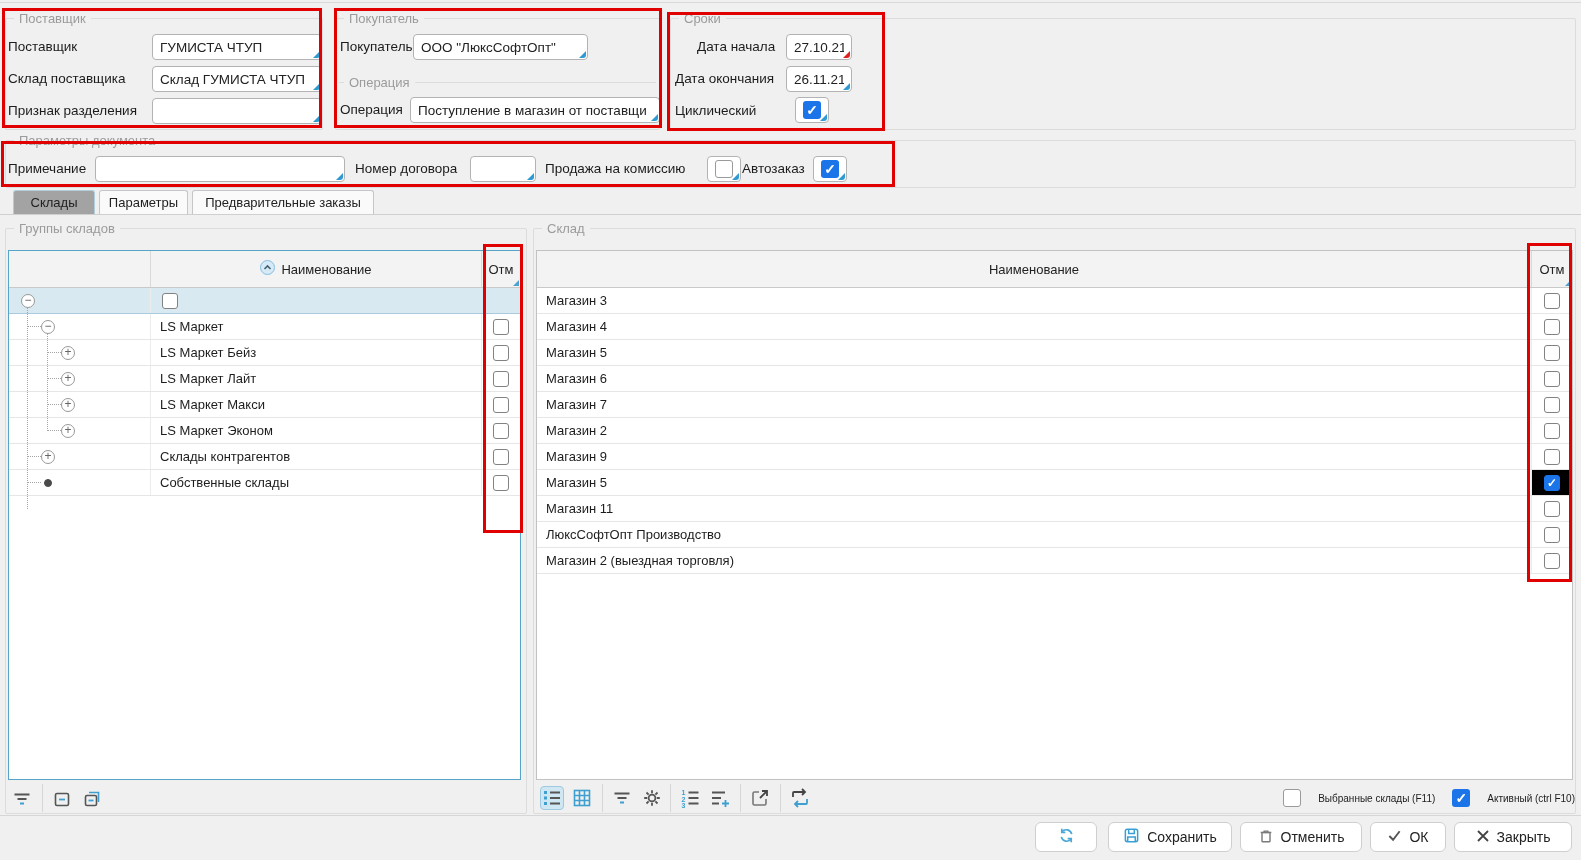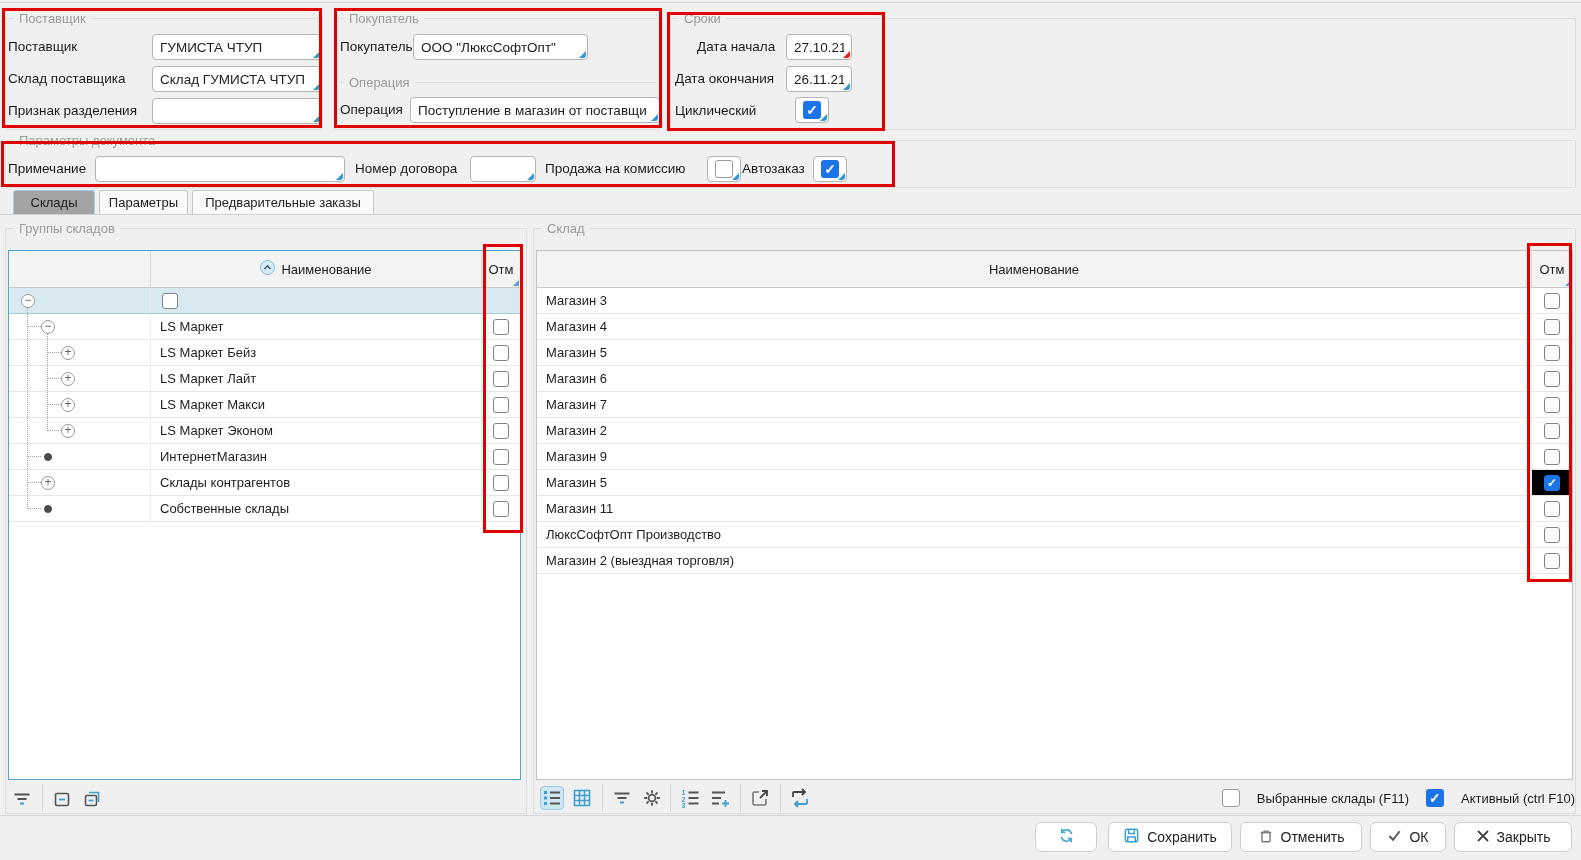--- a/index.html
+++ b/index.html
@@ -98,21 +98,21 @@
   .tico{position:absolute;width:24px;height:24px;display:flex;align-items:center;justify-content:center;border-radius:4px}
   .tico.active{background:#cfe6f3;border:1px solid #9fc9e0}
   .tsep{position:absolute;width:1px;height:28px;top:784px;background:#d6d6d6}
 
   
   .footline{position:absolute;left:0;top:815px;width:1581px;height:0;border-top:1px solid #d6d6d6}
   .btn{
     position:absolute;top:822px;height:30px;background:#fff;border:1px solid #cfcfcf;border-radius:6px;
     display:flex;align-items:center;justify-content:center;gap:7px;font-size:14px;color:#222;
   }
-  .footcbs{position:absolute;top:786px;right:6px;height:24px;display:flex;align-items:center;gap:17px;font-size:13px;color:#1c1c1c}
+  .footcbs{position:absolute;top:786px;right:6px;height:24px;display:flex;align-items:center;gap:17px;font-size:10px;color:#1c1c1c}
   .footcbs .cb{width:18px;height:18px}
 
   
   .anno{position:absolute;border:3px solid #e10000;z-index:60;pointer-events:none}
 </style>
 </head>
 <body>
 
 <div class="screen">
   <div class="topline"></div>
@@ -276,30 +276,20 @@
             <span class="glyph plus" style="left: 52px;">+</span>
           </div>
           <div class="tcell name">LS Маркет Эконом</div>
           <div class="tcell mark">
             <span class="lcb"></span>
           </div>
         </div>
         <div class="trow">
           <div class="tcell tree">
             <span class="hg" style="left: 19px;"></span>
-            <span class="glyph dot" style="left: 32px;"></span>
-          </div>
-          <div class="tcell name">ИнтернетМагазин</div>
-          <div class="tcell mark">
-            <span class="lcb"></span>
-          </div>
-        </div>
-        <div class="trow">
-          <div class="tcell tree">
-            <span class="hg" style="left: 19px;"></span>
             <span class="glyph plus" style="left: 32px;">+</span>
           </div>
           <div class="tcell name">Склады контрагентов</div>
           <div class="tcell mark">
             <span class="lcb"></span>
           </div>
         </div>
         <div class="trow">
           <div class="tcell tree">
             <span class="hg" style="left: 19px;"></span>

